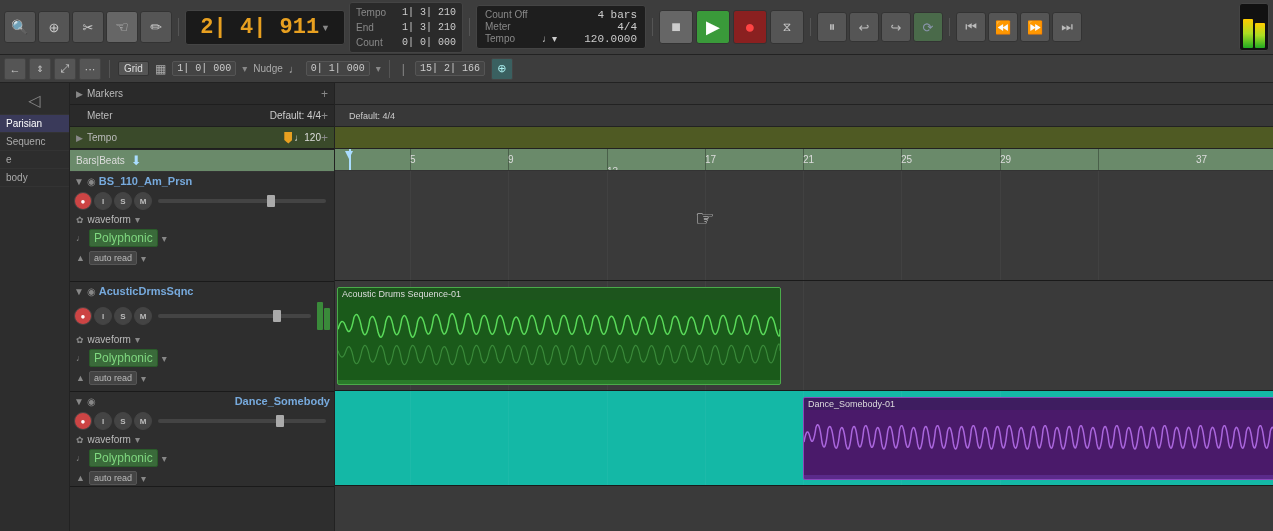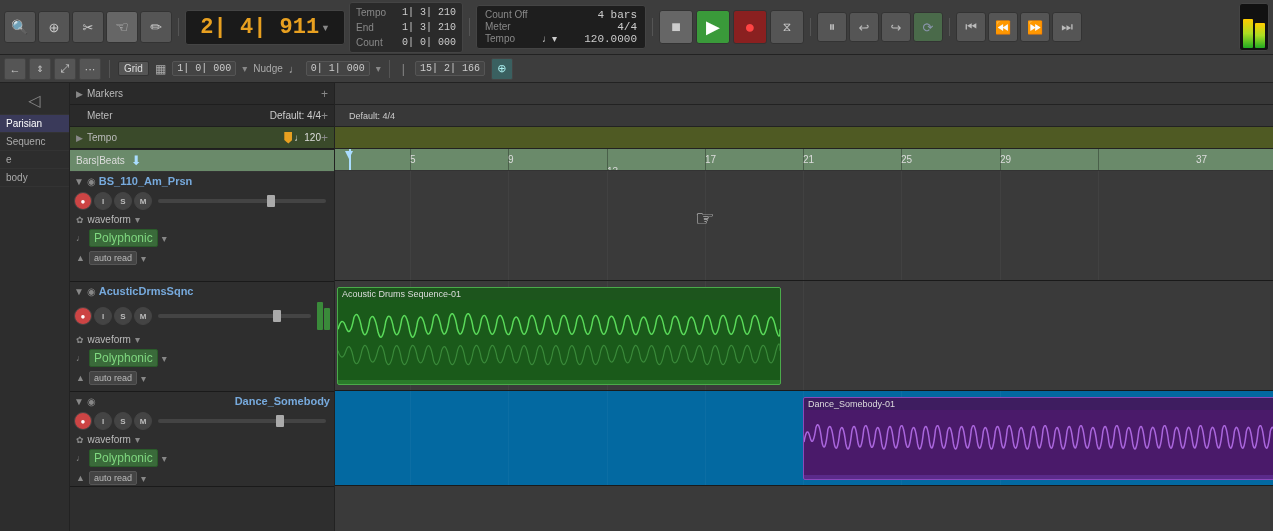--- a/index.html
+++ b/index.html
@@ -703,21 +703,21 @@
             <svg class="waveform-svg" viewBox="0 0 444 82" preserveAspectRatio="none" xmlns="http://www.w3.org/2000/svg">
               <rect width="444" height="82" fill="#1a5a1a"></rect>
 
               <path d="M0,30 Q4,15 8,28 Q12,40 16,18 Q20,8 24,30 Q28,45 32,20 Q36,10 40,32 Q44,48 48,22 Q52,8 56,30 Q60,45 64,20 Q68,8 72,32 Q76,48 80,22 Q84,10 88,30 Q92,44 96,18 Q100,8 104,30 Q108,44 112,18 Q116,6 120,30 Q124,44 128,18 Q132,6 136,30 Q140,44 144,20 Q148,8 152,30 Q156,44 160,20 Q164,8 168,30 Q172,44 176,22 Q180,10 184,30 Q188,44 192,20 Q196,8 200,30 Q204,44 208,20 Q212,8 216,30 Q220,44 224,20 Q228,8 232,30 Q236,44 240,20 Q244,8 248,30 Q252,44 256,20 Q260,8 264,30 Q268,44 272,20 Q276,10 280,30 Q284,44 288,20 Q292,8 296,30 Q300,44 304,22 Q308,10 312,30 Q316,44 320,20 Q324,8 328,30 Q332,44 336,20 Q340,10 344,30 Q348,44 352,22 Q356,10 360,30 Q364,44 368,20 Q372,8 376,30 Q380,44 384,20 Q388,8 392,30 Q396,44 400,20 Q404,8 408,30 Q412,44 416,20 Q420,8 424,30 Q428,44 432,22 Q436,10 440,30 Q444,44 444,30" stroke="#5ada5a" stroke-width="1.5" fill="none"></path>
               <path d="M0,52 Q4,65 8,52 Q12,40 16,62 Q20,72 24,52 Q28,38 32,60 Q36,70 40,52 Q44,38 48,62 Q52,74 56,52 Q60,38 64,62 Q68,74 72,52 Q76,38 80,60 Q84,72 88,52 Q92,38 96,62 Q100,74 104,52 Q108,40 112,62 Q116,74 120,52 Q124,38 128,62 Q132,74 136,52 Q140,38 144,60 Q148,72 152,52 Q156,38 160,60 Q164,72 168,52 Q172,38 176,60 Q180,72 184,52 Q188,38 192,62 Q196,74 200,52 Q204,38 208,62 Q212,74 216,52 Q220,38 224,62 Q228,74 232,52 Q236,38 240,62 Q244,74 248,52 Q252,38 256,62 Q260,74 264,52 Q268,38 272,60 Q276,70 280,52 Q284,38 288,60 Q292,72 296,52 Q300,38 304,60 Q308,70 312,52 Q316,38 320,62 Q324,74 328,52 Q332,38 336,62 Q340,70 344,52 Q348,38 352,60 Q356,70 360,52 Q364,38 368,62 Q372,74 376,52 Q380,38 384,62 Q388,74 392,52 Q396,38 400,60 Q404,72 408,52 Q412,38 416,60 Q420,72 424,52 Q428,38 432,60 Q436,72 440,52 Q444,38 444,52" stroke="#3a8a3a" stroke-width="1.2" fill="none"></path>
             </svg>
           </div>
         </div>
       </div>
 
-      <div style="height:95px; background:#0369a1; border-bottom:1px solid #1a1a1a; position:relative; overflow:hidden;">
+      <div style="height:95px; background:#14b8a6; border-bottom:1px solid #1a1a1a; position:relative; overflow:hidden;">
 
         <div style="position:absolute; left:75px; top:0; bottom:0; width:1px; background:rgba(255,255,255,0.04);"></div>
         <div style="position:absolute; left:173px; top:0; bottom:0; width:1px; background:rgba(255,255,255,0.04);"></div>
         <div style="position:absolute; left:272px; top:0; bottom:0; width:1px; background:rgba(255,255,255,0.04);"></div>
         <div style="position:absolute; left:370px; top:0; bottom:0; width:1px; background:rgba(255,255,255,0.04);"></div>
         <div style="position:absolute; left:468px; top:0; bottom:0; width:1px; background:rgba(255,255,255,0.04);"></div>
         <div style="position:absolute; left:566px; top:0; bottom:0; width:1px; background:rgba(255,255,255,0.04);"></div>
         <div style="position:absolute; left:665px; top:0; bottom:0; width:1px; background:rgba(255,255,255,0.04);"></div>
 
         <div class="clip clip-purple" style="position:absolute; left:468px; top:6px; width:540px; height:83px;">

